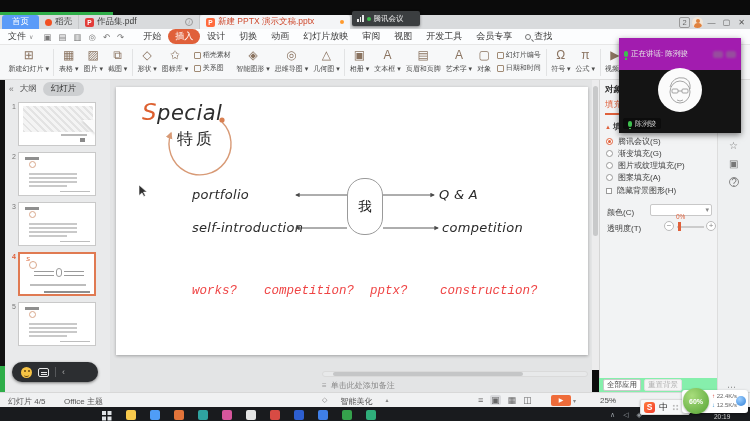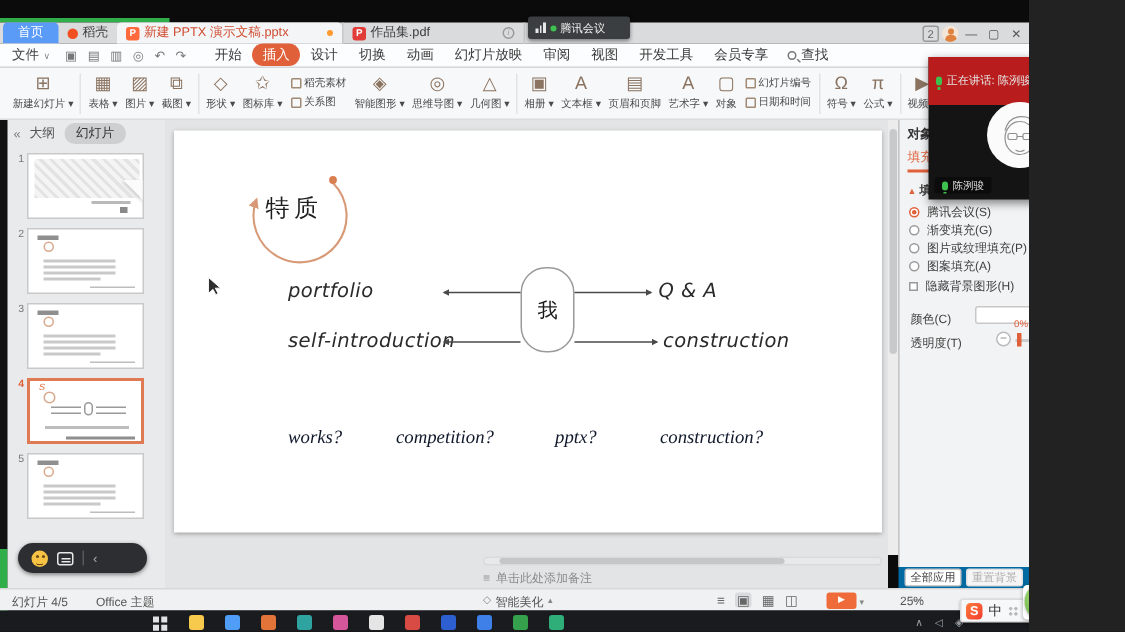--- a/index.html
+++ b/index.html
@@ -1,17 +1,17 @@
 <!DOCTYPE html>
 <html><head>
 <meta charset="utf-8">
 <style>
 *{margin:0;padding:0;box-sizing:border-box}
 html,body{background:#222}
-#screen{position:relative;width:686px;height:421px;background:#0b0b0b;overflow:hidden;font-family:"Liberation Sans",sans-serif;cursor:default}
+#screen{position:relative;width:750px;height:421px;background:#0b0b0b;overflow:hidden;font-family:"Liberation Sans",sans-serif;cursor:default}
 
 
 #green-top{position:absolute;left:0;top:12px;width:113px;height:3px;background:#2fae49}
 #edge-dark{position:absolute;left:0;top:80px;width:5px;height:290px;background:#121212}
 #edge-green{position:absolute;left:0;top:366px;width:5px;height:42px;background:#2fae49}
 
 
 #tabbar{position:absolute;left:0;top:15px;width:750px;height:14px;background:#d9dbdd;display:flex;align-items:stretch;font-size:8.5px}
 .tab{display:flex;align-items:center;gap:3px;padding:0 6px;color:#3c3c3c;white-space:nowrap;overflow:hidden}
 #tab-home{background:#5b9bf8;color:#fff;border-radius:3px 3px 0 0;margin-left:2px;padding:0 10px}
@@ -109,21 +109,21 @@
 #title-zh{position:absolute;left:61px;top:42px;font-size:16px;color:#1d1d1d;letter-spacing:3px}
 #title-arc{position:absolute;left:40px;top:14px}
 #cursor-ico{position:absolute;left:22px;top:98px}
 .dlabel{position:absolute;font-style:italic;font-size:13px;color:#2a2a2a;font-family:"DejaVu Sans",sans-serif;letter-spacing:.3px;white-space:nowrap}
 #lab-portfolio{left:76px;top:100px}
 #lab-selfintro{left:76px;top:133px}
 #lab-qa{left:323px;top:100px}
 #lab-presentation{left:326px;top:133px}
 #me-box{position:absolute;left:231px;top:91px;width:36px;height:57px;border:1px solid #9a9a9a;border-radius:17px;background:#fff;display:grid;place-items:center;font-size:13.5px;color:#1a1a1a}
 #arrows{position:absolute;left:0;top:0}
-.question{position:absolute;top:197px;font-style:italic;font-size:12.5px;color:#0f172a;font-family:Liberation Serif, serif;white-space:nowrap}
+.question{position:absolute;top:197px;font-style:italic;font-size:12.5px;color:#ef4444;font-family:Liberation Mono, monospace;white-space:nowrap}
 #tips{position:absolute;left:148px;top:240px;font-size:10.5px;font-family:"Liberation Serif","DejaVu Serif",serif;color:#111;white-space:nowrap}
 #tips b{font-weight:bold}
 
 
 #v-scroll{position:absolute;left:592px;top:80px;width:7px;height:290px;background:#ececed}
 #v-scroll .thumbv{position:absolute;left:1px;top:6px;width:5px;height:150px;background:#c8c9ca;border-radius:3px}
 #h-scroll{position:absolute;left:322px;top:371px;width:266px;height:6px;background:#e8e9ea;border:1px solid #dadada;border-radius:3px}
 #h-scroll .thumbh{position:absolute;left:10px;top:0;width:190px;height:4px;background:#c5c6c7;border-radius:2px}
 #notes-bar{position:absolute;left:322px;top:379px;width:266px;height:13px;display:flex;align-items:center;gap:4px;font-size:8px;color:#8a8a8a}
 #notes-bar .nico{font-size:8px;color:#999}
@@ -144,50 +144,50 @@
 #color-label{position:absolute;left:7px;top:127px}
 #color-select{position:absolute;left:50px;top:124px;width:62px;height:12px;background:#fff;border:1px solid #c8c8c8;border-radius:2px}
 #color-select::after{content:"▾";position:absolute;right:2px;top:1px;font-size:7px;color:#888}
 #transp-label{position:absolute;left:7px;top:143px}
 .scirc{position:absolute;width:10px;height:10px;border:1px solid #bbb;border-radius:50%;background:#fff;color:#888;font-size:8px;line-height:8px;text-align:center}
 #sl-minus{left:64px;top:141px}
 #sl-plus{left:106px;top:141px}
 #sl-track{position:absolute;left:77px;top:146px;width:27px;height:2px;background:#ccc}
 #sl-thumb{position:absolute;left:78px;top:142px;width:3px;height:9px;background:#e0603a}
 #sl-val{position:absolute;left:76px;top:133px;font-size:6.5px;color:#e0603a}
-#panel-btns{position:absolute;left:599px;top:378px;width:118px;height:14px;background:#0369a1}
+#panel-btns{position:absolute;left:599px;top:378px;width:118px;height:14px;background:#86efac}
 .pbtn{position:absolute;top:1px;height:12px;font-size:7.5px;display:grid;place-items:center;border-radius:2px;padding:0 3px}
 #btn-apply{left:4px;background:#fff;border:1px solid #c9c9c9;color:#444}
 #btn-reset{left:45px;background:#f5f5f5;border:1px solid #e0e0e0;color:#b0b0b0}
 
 
 #right-rail{position:absolute;left:717px;top:80px;width:33px;height:312px;background:#eef0f1;border-left:1px solid #ddd}
 #right-rail .rico{position:absolute;left:11px;font-size:10px;color:#777}
 #rr-star{top:60px}
 #rr-pane{top:78px}
 #rr-help{top:97px;width:10px;height:10px;border:1px solid #888;border-radius:50%;font-size:7px;line-height:10px;text-align:center}
 #rr-more{position:absolute;left:9px;top:302px;font-size:9px;color:#777;letter-spacing:1px}
 
 
 #meeting-video{position:absolute;left:619px;top:38px;width:122px;height:95px;background:#141414;box-shadow:0 2px 6px rgba(0,0,0,.5)}
-#mv-head{position:absolute;left:0;top:0;width:100%;height:13px;background:#b91c1c;display:flex;align-items:center;gap:3px;padding:16px 5px}
+#mv-head{position:absolute;left:0;top:0;width:100%;height:13px;background:#a21caf;display:flex;align-items:center;gap:3px;padding:16px 5px}
 .mic{width:4px;height:6px;background:#3ec04e;border-radius:2px;position:relative;flex:none}
 .mic::after{content:"";position:absolute;left:1px;top:7px;width:2px;height:1.5px;background:#3ec04e}
 #mv-speaking{color:#e5e5e5;font-size:7.5px;white-space:nowrap;overflow:hidden}
 .blur-logo{width:10px;height:7px;background:#8a8a8a;border-radius:2px;opacity:.45;filter:blur(1px);flex:none}
 #mv-logos{margin-left:auto;display:flex;gap:3px}
 #mv-avatar{position:absolute;left:39px;top:30px;width:44px;height:44px;border-radius:50%;background:#fbfbfb;overflow:hidden}
 #mv-tag{position:absolute;left:4px;bottom:4px;height:11px;background:rgba(10,10,10,.75);border-radius:2px;display:flex;align-items:center;gap:3px;padding:0 5px}
 #mv-tag span{color:#ddd;font-size:7px;white-space:nowrap}
 
 
 #statusbar{position:absolute;left:0;top:392px;width:750px;height:15px;background:#f0f1f2;border-top:1px solid #d8d8d8;font-size:8px;color:#555}
 #sb-counter{position:absolute;left:8px;top:3px}
 #sb-theme{position:absolute;left:64px;top:3px}
-#sb-beautify{position:absolute;left:322px;top:3px;display:flex;gap:3px;align-items:flex-start}
+#sb-beautify{position:absolute;left:322px;top:3px;display:flex;gap:13px;align-items:flex-start}
 #sb-beautify .spark{color:#888;font-size:7px}
 #sb-beautify .car{font-size:6px;color:#888}
 #sb-views{position:absolute;left:478px;top:2px;display:flex;gap:7px;font-size:9px;color:#666}
 #sb-views .active{background:#d9dadd;border-radius:2px;padding:0 1px}
 #sb-play{position:absolute;left:551px;top:2px;width:20px;height:11px;background:#ef6c3a;border-radius:2px;color:#fff;font-size:6px;text-align:center;line-height:11px}
 #sb-playcar{position:absolute;left:573px;top:4px;font-size:6px;color:#888}
 #sb-zoom{position:absolute;left:600px;top:3px}
 #sb-minus{position:absolute;left:607px;top:2px;color:#777}
 
 
@@ -217,29 +217,29 @@
   <div id="edge-green"></div>
 
   <div id="tabbar">
     <div class="tab" id="tab-home">
         <span>首页</span>
       </div>
     <div class="tab" id="tab-docer">
         <span class="dot"></span>
         <span>稻壳</span>
       </div>
+    <div class="tab" id="tab-doc2">
+      <span class="pbadge pb-pdf">P</span>
+      <span>作品集.pdf</span>
+      <span class="info-i">i</span>
+    </div>
     <div class="tab" id="tab-doc1">
       <span class="pbadge pb-ppt">P</span>
       <span class="lab">新建 PPTX 演示文稿.pptx</span>
       <span class="moddot"></span>
-    </div>
-    <div class="tab" id="tab-doc2">
-      <span class="pbadge pb-pdf">P</span>
-      <span>作品集.pdf</span>
-      <span class="info-i">i</span>
     </div>
   </div>
   <div id="meeting-pill">
     <span class="sigbars">
         <i style="height:3px"></i>
         <i style="height:5px"></i>
         <i style="height:7px"></i>
       </span>
     <span class="gdot"></span>
     <span class="lab">腾讯会议</span>
@@ -472,28 +472,29 @@
   <div id="slide">
     <svg id="title-arc" width="95" height="85" viewBox="0 0 95 85">
       <defs>
           <marker id="arcArrow" markerWidth="6" markerHeight="6" refX="4" refY="2.5" orient="auto">
             <path d="M0,0 L5,2.5 L0,5 Z" fill="#d89a76"></path>
           </marker>
         </defs>
       <path d="M66,21 A31,31 0 1 1 15,32" fill="none" stroke="#d89a76" stroke-width="1.4" marker-end="url(#arcArrow)"></path>
       <circle cx="66" cy="19" r="2.6" fill="#d87f50"></circle>
     </svg>
+    <div id="slide-title"><span class="cap">S</span><span class="rest">pecial</span></div>
     <div id="title-zh">特质</div>
     <svg id="cursor-ico" width="14" height="14" viewBox="0 0 14 14">
       <polygon points="1,0 1,10.5 4,7.9 5.9,11.5 7.4,10.6 5.5,7.1 9,7.1" fill="#2f2f2f" stroke="#fff" stroke-width="0.6"></polygon>
     </svg>
     <span class="dlabel" id="lab-portfolio">portfolio</span>
     <span class="dlabel" id="lab-selfintro">self-introduction</span>
     <span class="dlabel" id="lab-qa">Q &amp; A</span>
-    <span class="dlabel" id="lab-presentation">construction</span>
+    <span class="dlabel" id="lab-presentation">competition</span>
     <div id="me-box">我</div>
     <svg id="arrows" width="472" height="268" viewBox="0 0 472 268">
       <defs>
           <marker id="ah" markerWidth="6" markerHeight="6" refX="4" refY="2.5" orient="auto">
             <path d="M0,0 L5,2.5 L0,5 Z" fill="#4a4a4a"></path>
           </marker>
         </defs>
       <path d="M231,108 L180,108" stroke="#4a4a4a" stroke-width="0.9" marker-end="url(#ah)"></path>
       <path d="M267,108 L318,108" stroke="#4a4a4a" stroke-width="0.9" marker-end="url(#ah)"></path>
       <path d="M231,141 L180,141" stroke="#4a4a4a" stroke-width="0.9" marker-end="url(#ah)"></path>

